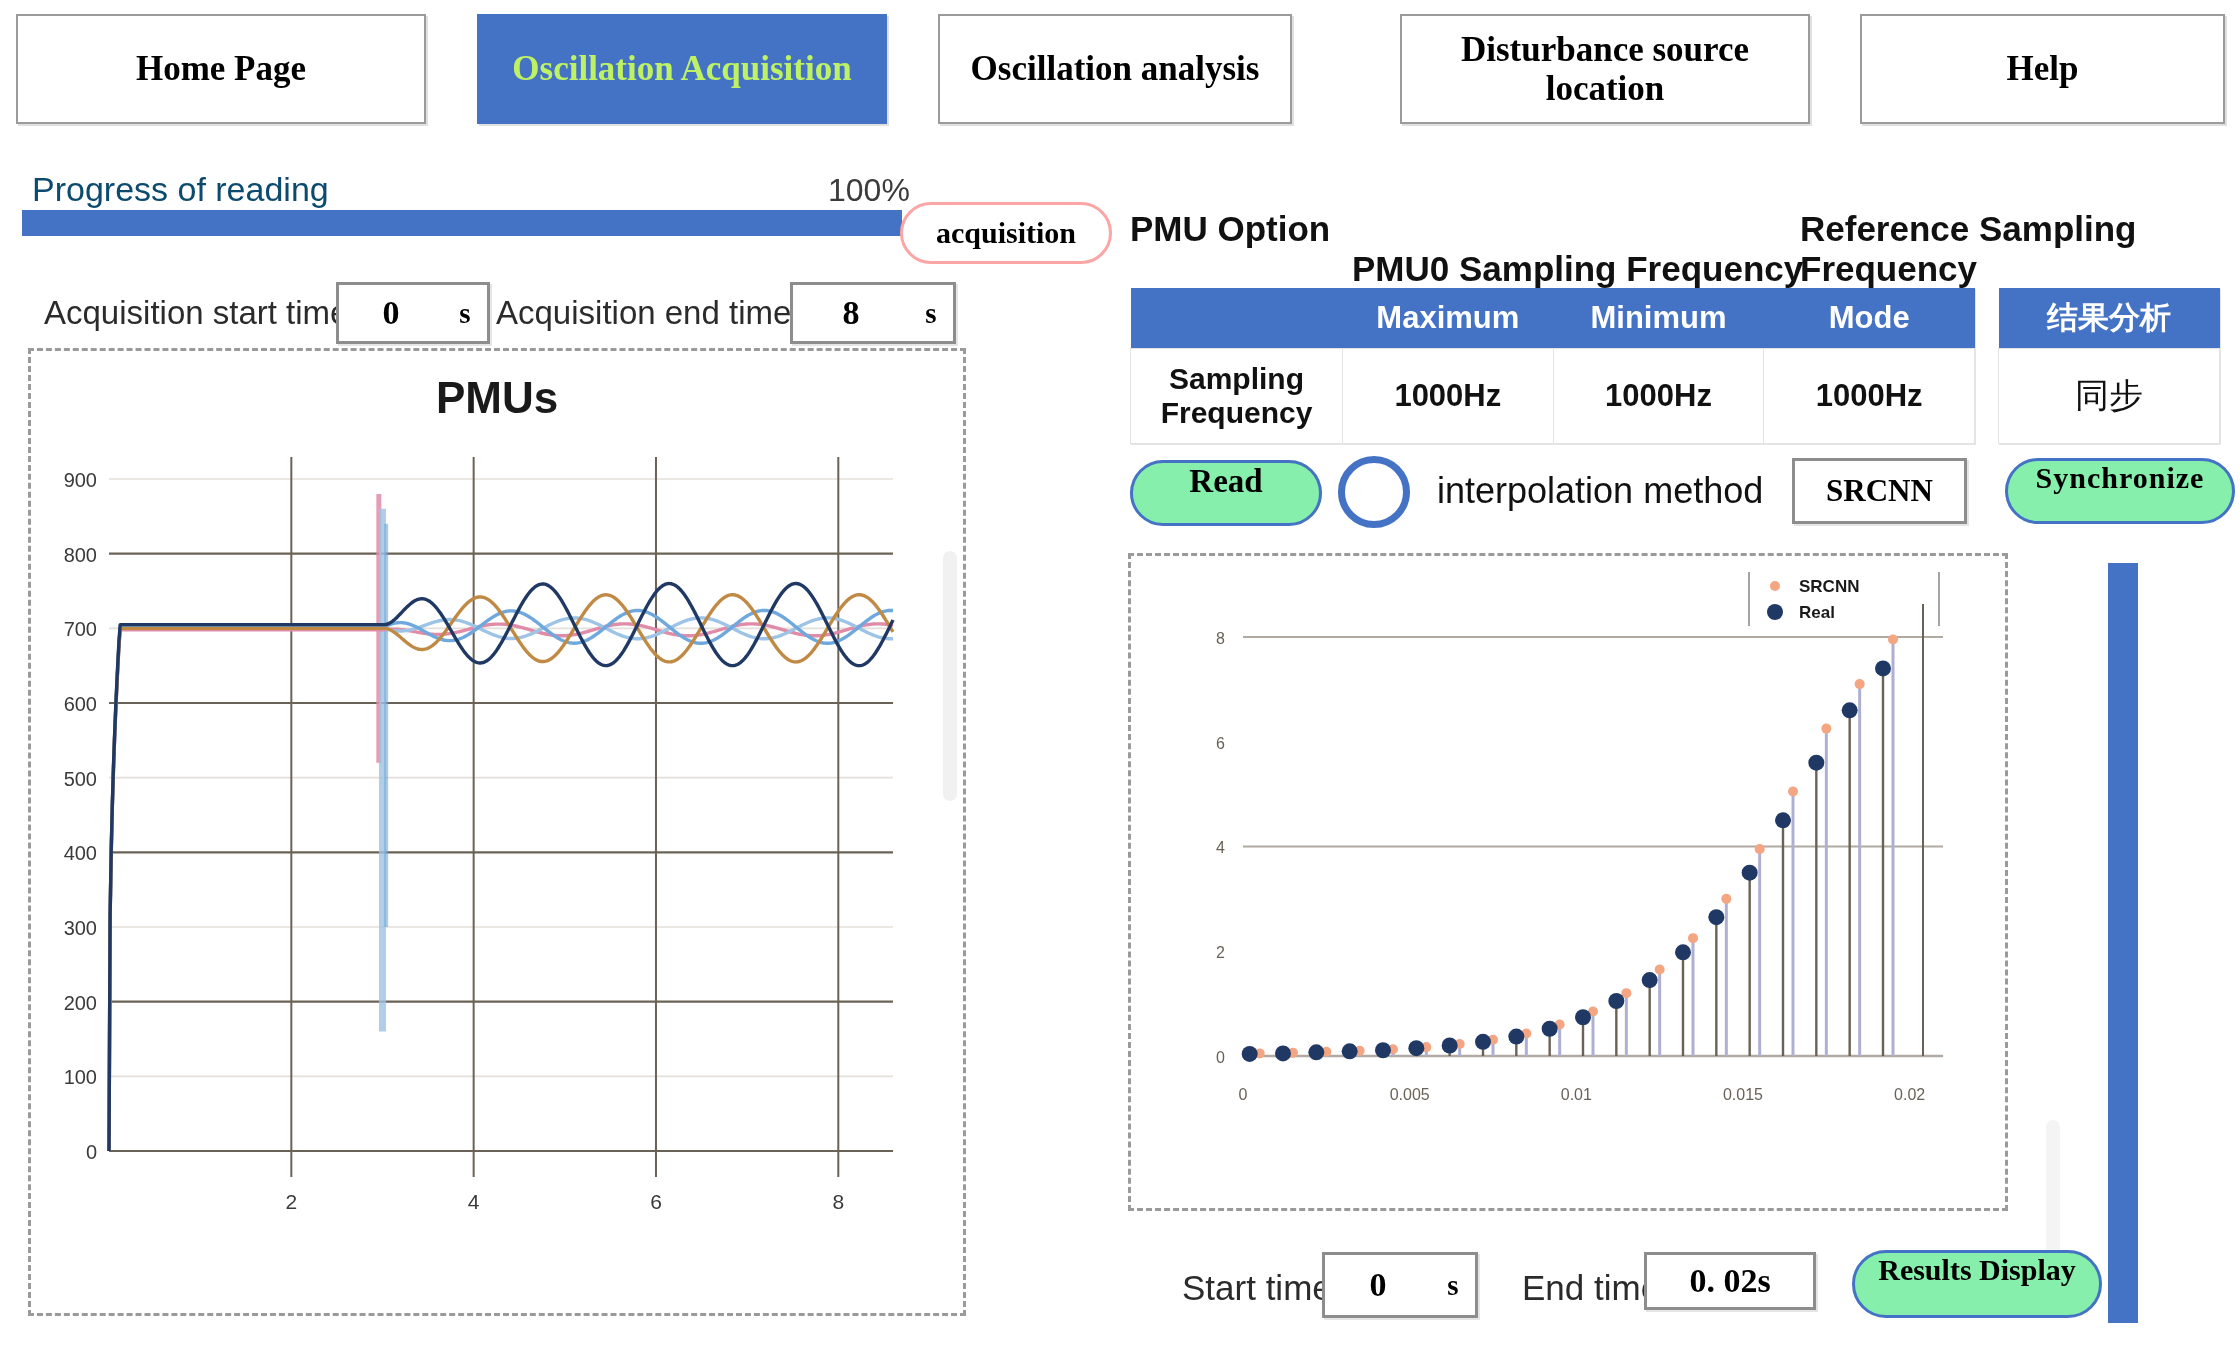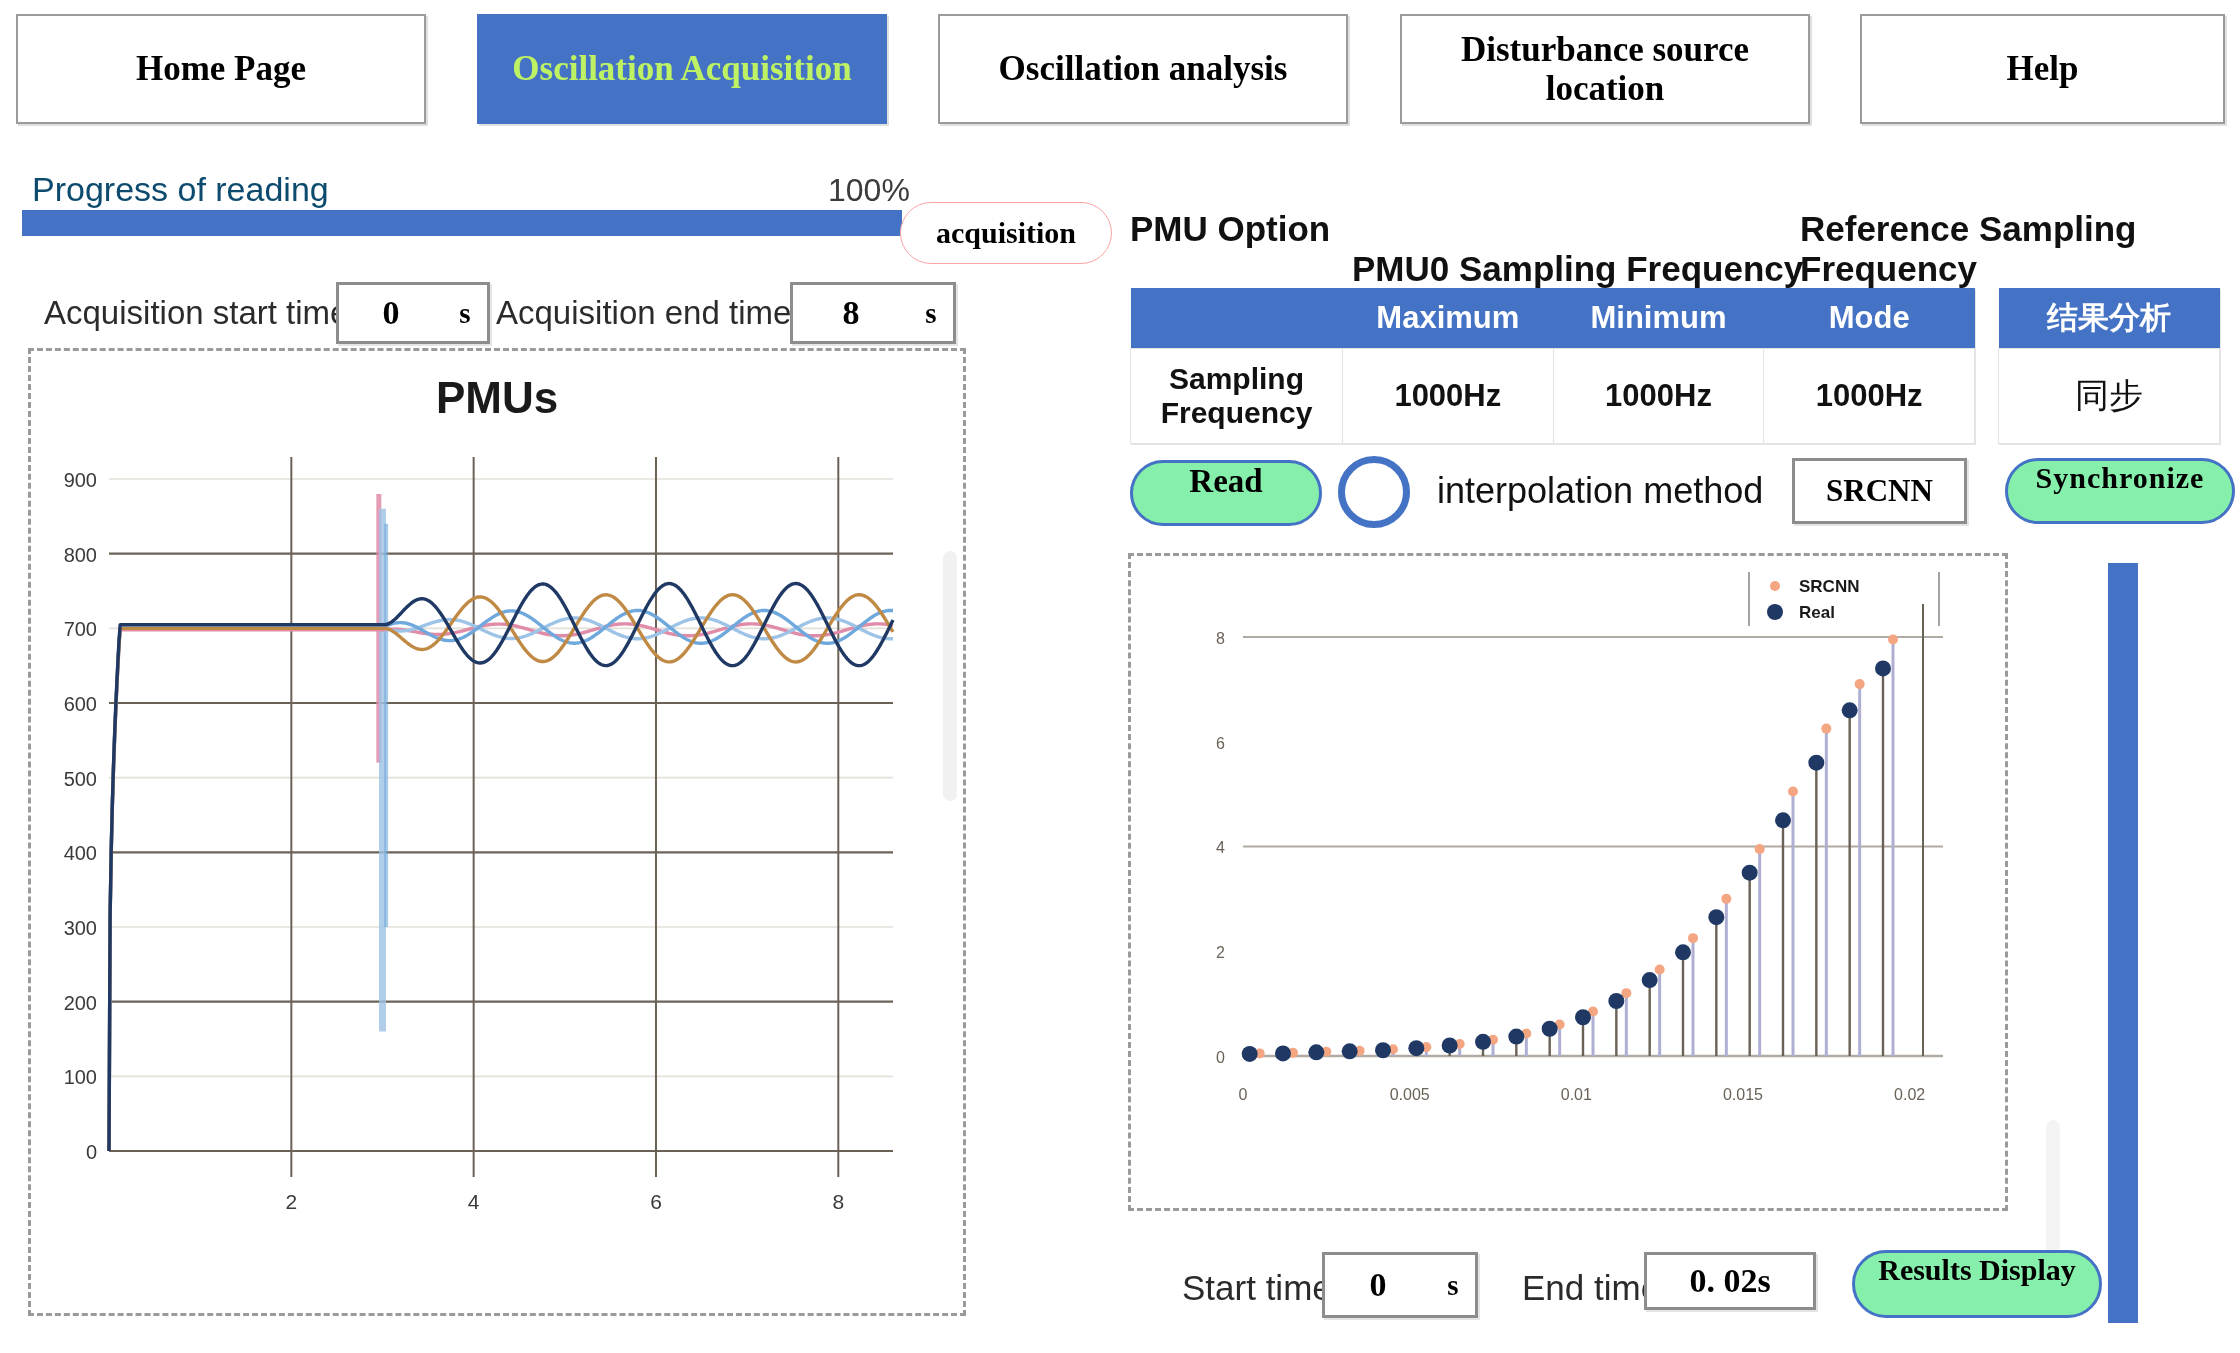--- a/index.html
+++ b/index.html
@@ -8,30 +8,30 @@
   
   #navbar{position:absolute;left:0;top:14px;width:2240px;height:120px;}
   .nav-btn{position:absolute;top:0;height:110px;border:2px solid #9b9b9b;
            background:#fff;display:flex;align-items:center;justify-content:center;
            text-align:center;line-height:1.12;font-family:"Liberation Serif",serif;
            font-weight:bold;font-size:35px;color:#000;box-sizing:border-box;
            box-shadow:2px 2px 0 rgba(0,0,0,.12);}
   .nav-btn.active{background:#4472C4;color:#bef264;border-color:#4472C4;}
   #nav0{left:16px;width:410px;}
   #nav1{left:477px;width:410px;}
-  #nav2{left:938px;width:410px;}
+  #nav2{left:938px;width:354px;}
   #nav3{left:1400px;width:410px;}
   #nav4{left:1860px;width:365px;}
 
   
   #progress-label{position:absolute;left:32px;top:170px;font-size:34px;color:#0c4a6e;}
   #progress-pct{position:absolute;left:828px;top:172px;font-size:32px;color:#3b3b3b;}
   #progress-track{position:absolute;left:22px;top:210px;width:880px;height:26px;background:#e8e8e8;}
   #progress-fill{height:100%;width:100%;background:#4472C4;}
-  #acq-btn{position:absolute;left:900px;top:202px;width:212px;height:62px;border:1px solid #fca5a5;
+  #acq-btn{position:absolute;left:900px;top:202px;width:212px;height:62px;border:3px solid #fca5a5;
            border-radius:34px;background:#fff;display:flex;align-items:center;justify-content:center;
            font-family:"Liberation Serif",serif;font-weight:bold;font-size:30px;color:#000;box-sizing:border-box;}
 
   
   .lab{position:absolute;font-size:33px;color:#2b2b2b;}
   #lbl-start{left:44px;top:294px;}
   #lbl-end{left:496px;top:294px;}
   .numbox{position:absolute;border:3px solid #8d8d8d;background:#fff;box-sizing:border-box;
           display:flex;align-items:center;font-family:"Liberation Serif",serif;font-weight:bold;font-size:34px;color:#000;
           box-shadow:2px 2px 0 rgba(0,0,0,.10);}

